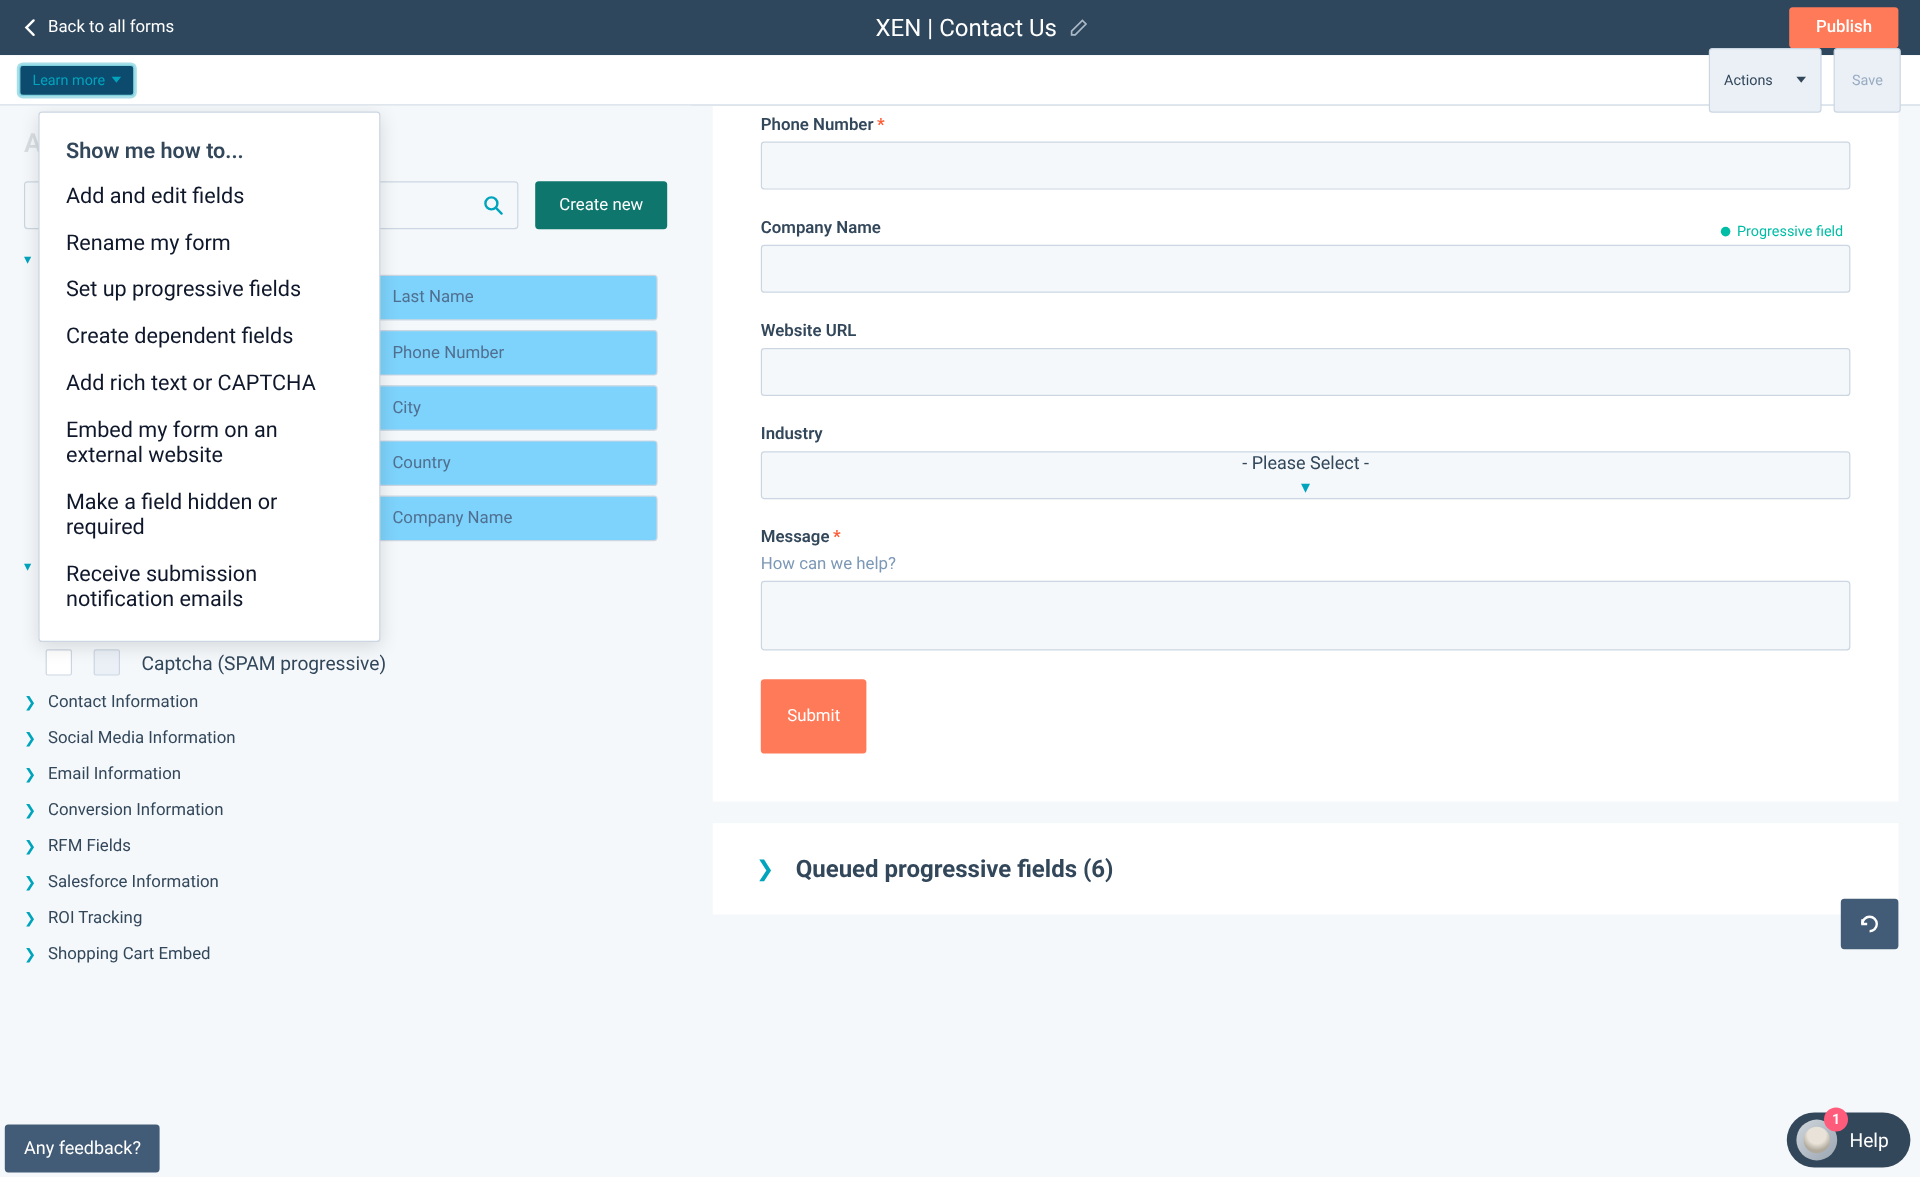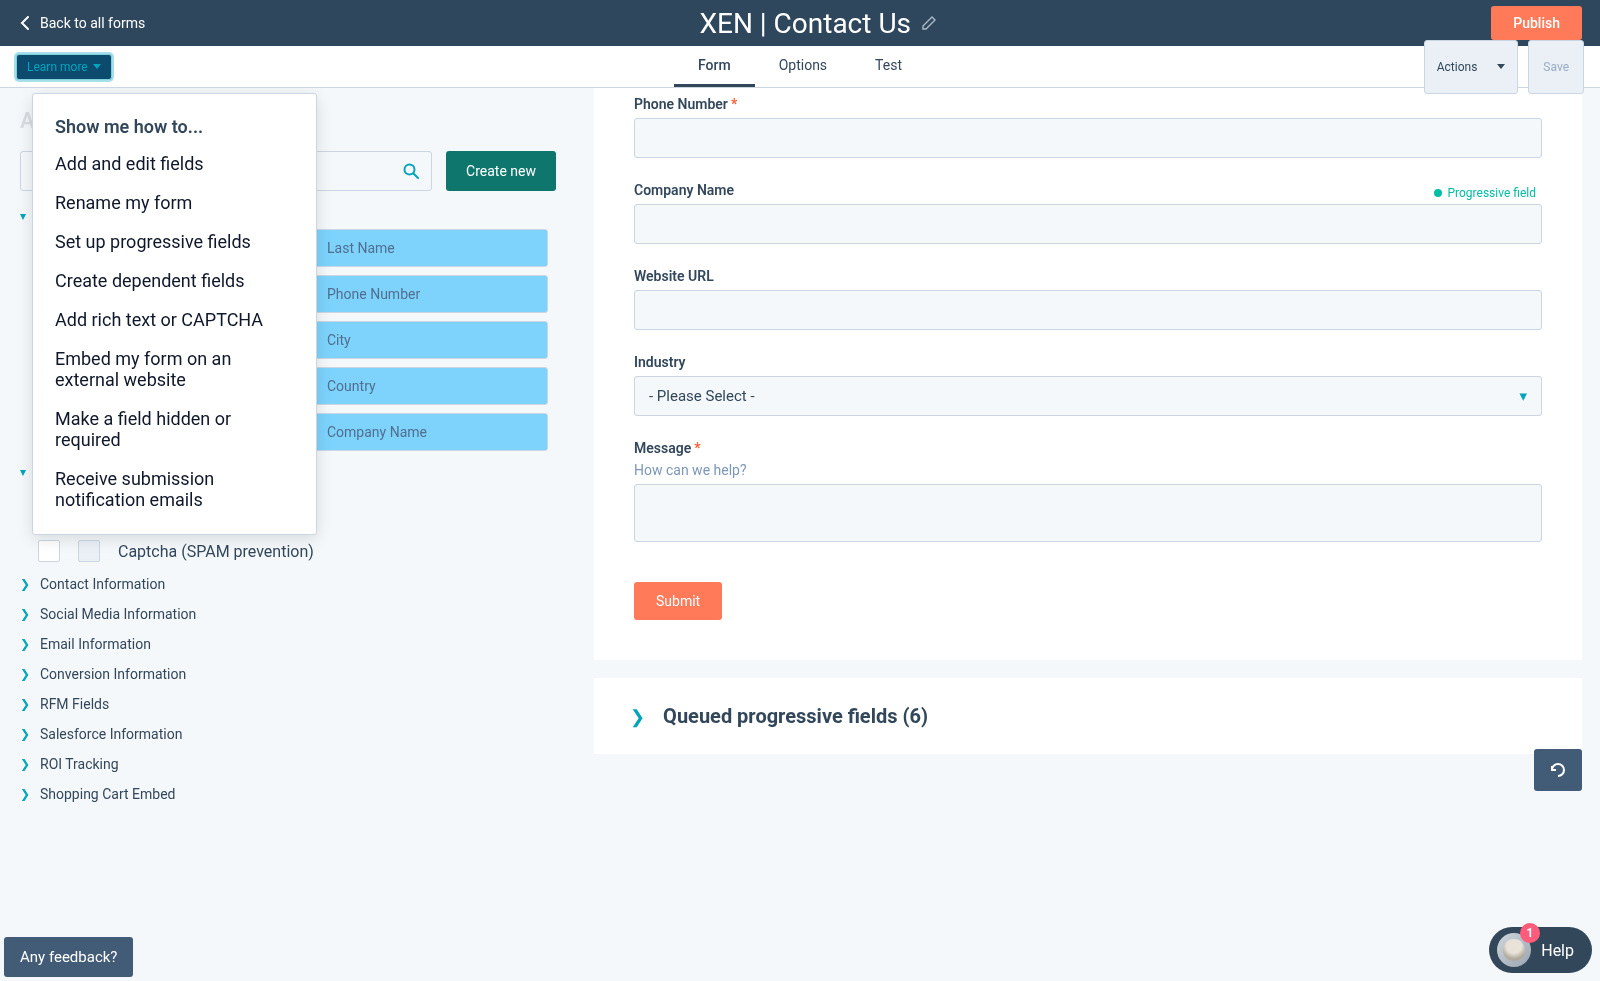--- a/index.html
+++ b/index.html
@@ -4,21 +4,21 @@
 <style>
   * { box-sizing: border-box; margin: 0; padding: 0; font-family: -apple-system, BlinkMacSystemFont, "Segoe UI", Roboto, Helvetica, Arial, sans-serif; }
   body { background: #f5f8fa; color: #33475b; width: 1600px; height: 981px; overflow: hidden; position: relative; }
 
   
   .top-header { background: #2e475d; height: 46px; display: flex; align-items: center; padding: 0 18px; color: #fff; }
   .back-link { display: flex; align-items: center; font-size: 14px; cursor: pointer; }
   .back-chevron { width: 16px; height: 16px; margin-right: 6px; }
   .back-chevron svg { display:block; }
   .header-center { flex: 1; display: flex; align-items: center; justify-content: center; }
-  .page-title { font-size: 28px; font-weight: 400; color:#fff; }
+  .page-title { font-size: 20px; font-weight: 400; color:#fff; }
   .edit-icon { margin-left: 10px; width: 16px; height: 16px; opacity: .8; }
   .publish-btn { background: #ff7a59; color: #fff; border: none; border-radius: 3px; padding: 9px 22px; font-size: 14px; font-weight: 500; cursor:pointer; }
 
   
   .second-bar { background: #fff; height: 42px; border-bottom: 1px solid #cbd6e2; display: flex; align-items: center; padding: 0 16px; position: relative; }
   .learn-more-btn { border: 1px solid #7fd1de; background:#0c4a6e; color: #00a4bd; border-radius: 3px; padding: 5px 10px; font-size: 12px; display:flex; align-items:center; gap:5px; cursor:pointer; box-shadow: 0 0 0 2px rgba(0,164,189,.35);}
   .caret-down { width:0; height:0; border-left:4px solid transparent; border-right:4px solid transparent; border-top:5px solid #00a4bd; }
   .center-tabs { position:absolute; left:50%; transform:translateX(-50%); display:flex; height:100%; }
   .tab { padding: 0 24px; display:flex; align-items:center; font-size:14px; color:#33475b; cursor:pointer; border-bottom:3px solid transparent; }
   .tab.active { border-bottom:3px solid #33475b; font-weight:500; }
@@ -63,25 +63,25 @@
 
   
   .preview-card { background:#fff; margin:0 18px 18px; padding: 8px 40px 40px; }
   .form-group { margin-bottom:24px; }
   .form-label { font-size:14px; font-weight:600; color:#33475b; margin-bottom:6px; display:flex; align-items:center; }
   .req { color:#ff5c35; margin-left:3px; font-weight:700;}
   .label-row { display:flex; justify-content:space-between; align-items:center;}
   .prog-badge { display:flex; align-items:center; gap:6px; font-size:12px; color:#00bda5; margin-right:6px;}
   .prog-dot { width:8px; height:8px; border-radius:50%; background:#00bda5;}
   .text-input { width:100%; height:40px; border:1px solid #cbd6e2; background:#f5f8fa; border-radius:3px; }
-  .select-input { width:100%; height:40px; border:1px solid #cbd6e2; background:#f5f8fa; border-radius:3px; display:flex; align-items:center; justify-content:space-between; padding:0 14px; font-size:15px; color:#33475b;}
+  .select-input { width:100%; height:40px; border:1px solid #cbd6e2; background:#f5f8fa; border-radius:3px; display:flex; align-items:center; justify-content:space-between; padding:0 14px; font-size:15px; color:#33475b;flex-direction:column;}
   .select-caret { color:#00a4bd; }
   .help-text { color:#7c98b6; font-size:14px; margin-bottom:6px;}
   .textarea-input { width:100%; height:58px; border:1px solid #cbd6e2; background:#f5f8fa; border-radius:3px;}
-  .submit-btn { background:#ff7a59; color:#fff; border:none; border-radius:3px; padding:11px 22px; font-size:14px; cursor:pointer; margin-top:16px;}
+  .submit-btn { background:#ff7a59; color:#fff; border:none; border-radius:3px; padding:23px 22px; font-size:14px; cursor:pointer; }
 
   .queued-card { background:#fff; margin:0 18px; padding:26px 36px; display:flex; align-items:center; gap:18px;}
   .queued-chev { color:#00a4bd; font-size:18px;}
   .queued-title { font-size:20px; font-weight:700; color:#33475b;}
 
   
   .undo-float { position:absolute; right:18px; bottom:190px; width:48px; height:42px; border-radius:3px; background:#425b76; display:flex; align-items:center; justify-content:center; color:#fff; cursor:pointer;}
 
   
   .feedback-btn { position:absolute; left:4px; bottom:4px; background:#425b76; color:#fff; border:none; border-radius:3px; padding:11px 16px; font-size:15px; cursor:pointer;}
@@ -115,25 +115,20 @@
     </span>
   </div>
   <button class="publish-btn">Publish</button>
 </div>
 
 <div class="second-bar">
   <button class="learn-more-btn">
     <span>Learn more</span>
     <span class="caret-down"></span>
   </button>
-  <div class="center-tabs">
-    <div class="tab active">Form</div>
-    <div class="tab">Options</div>
-    <div class="tab">Test</div>
-  </div>
   <div class="right-actions">
     <button class="actions-btn">
       <span>Actions</span>
       <span class="caret-down" style="border-top-color:#33475b"></span>
     </button>
     <button class="save-btn">Save</button>
   </div>
 </div>
 
 <div class="main">
@@ -172,21 +167,21 @@
     </div>
 
     <div class="other-groups">
       <span class="drag">⋮⋮</span>
       <span>Rich text area</span>
     </div>
 
     <div class="captcha-row">
       <span class="check"></span>
       <span class="tog"></span>
-      <span>Captcha (SPAM prevention)</span>
+      <span>Captcha (SPAM progressive)</span>
     </div>
 
     <div class="group-list">
       <div class="group-item">
           <span class="chev-right">❯</span>
           <span>Contact Information</span>
         </div>
       <div class="group-item">
           <span class="chev-right">❯</span>
           <span>Social Media Information</span>

